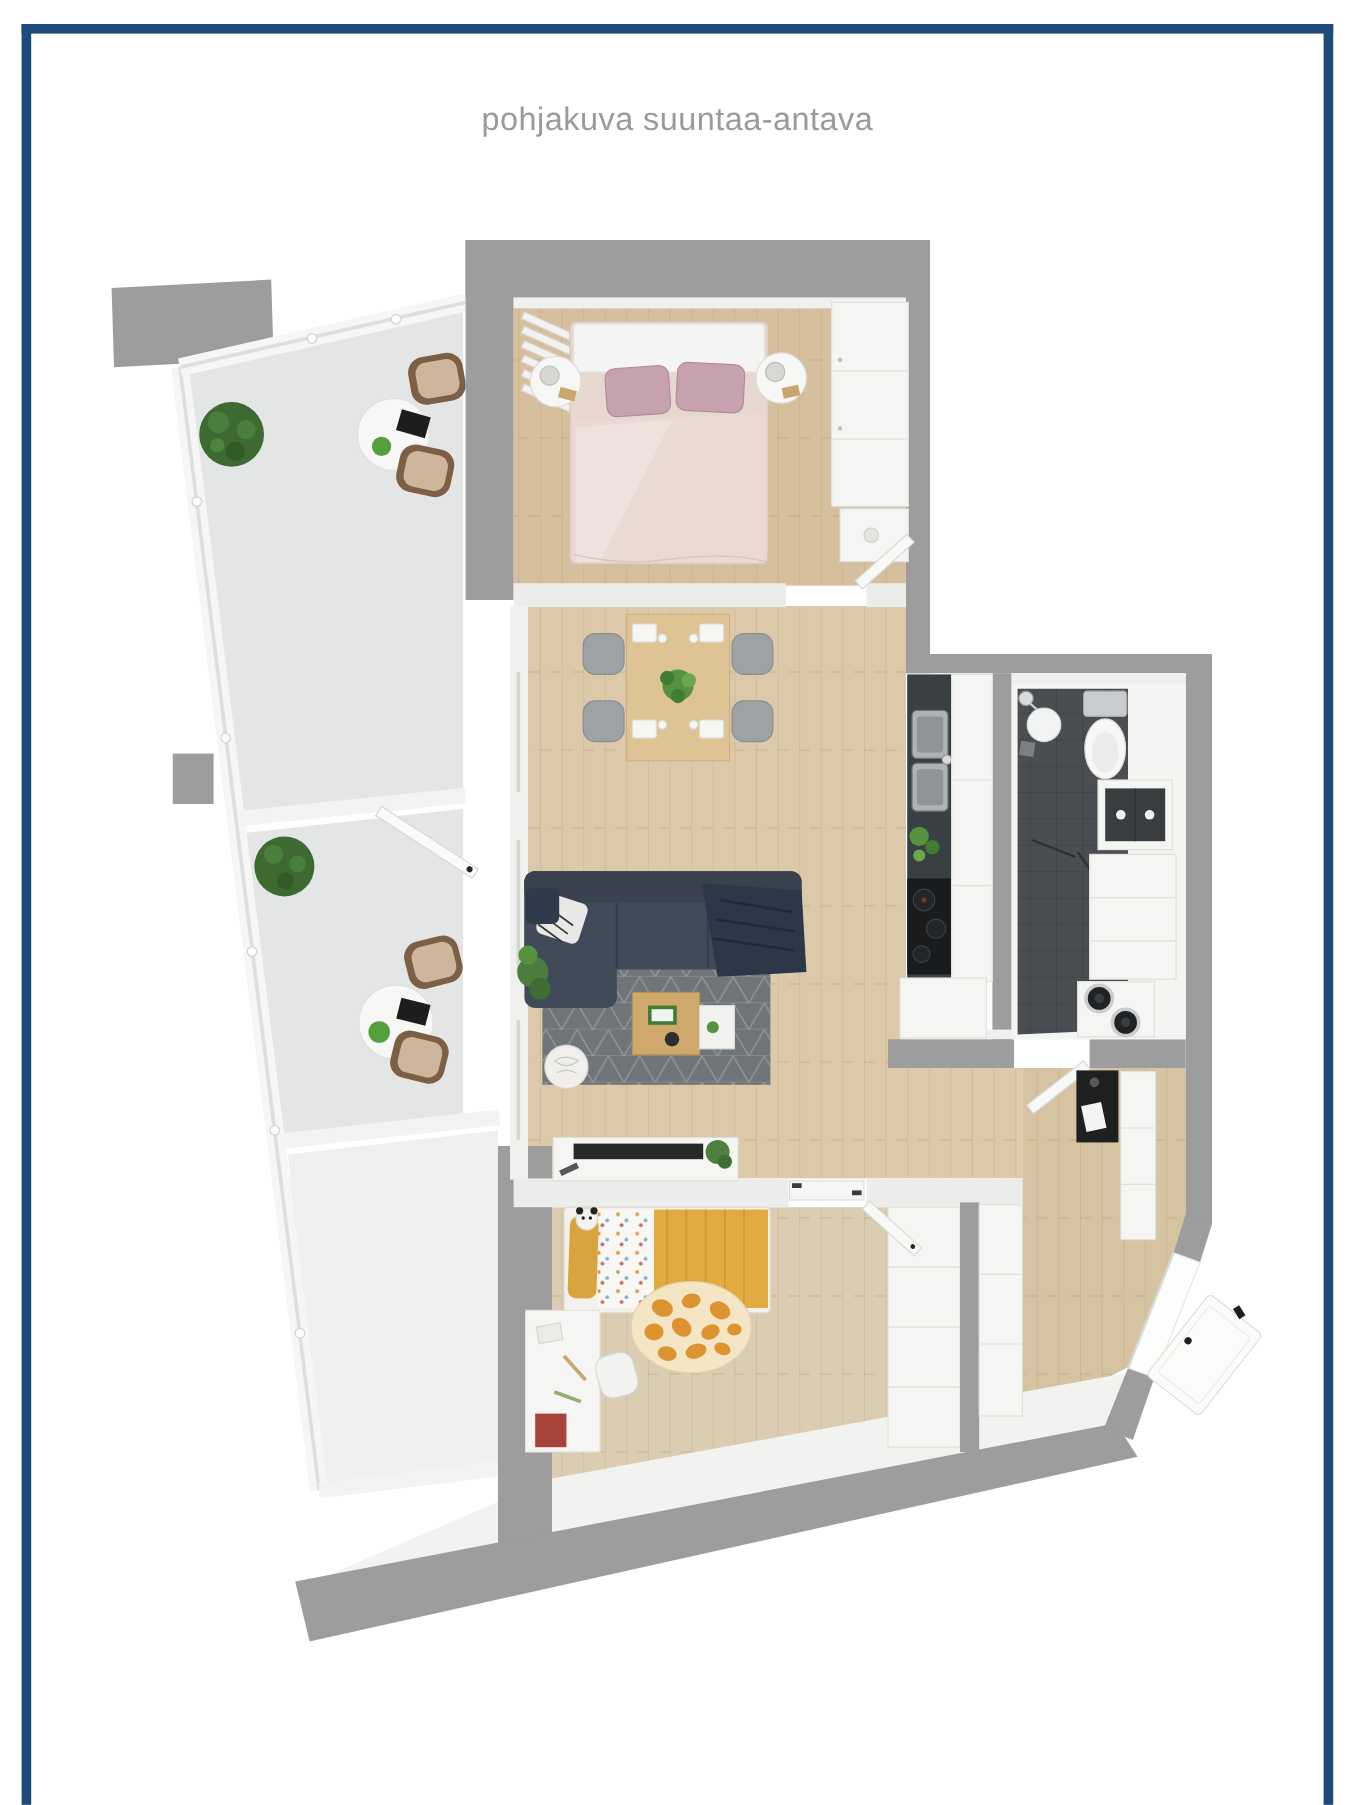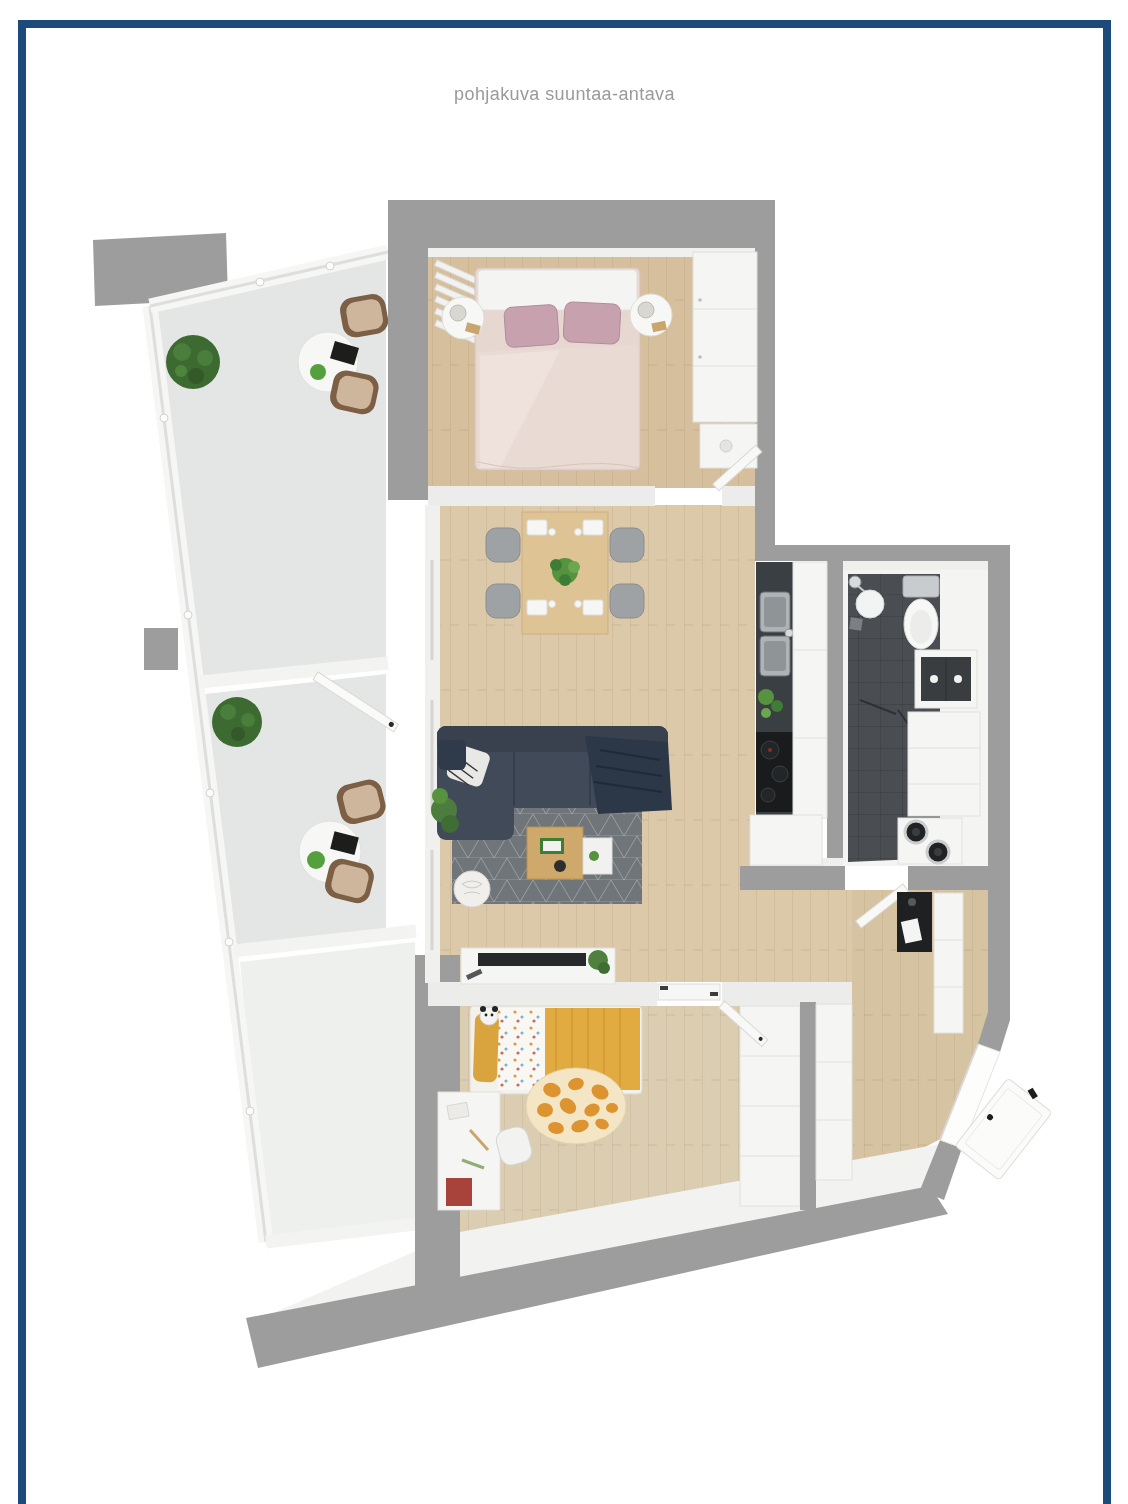--- a/index.html
+++ b/index.html
@@ -3,21 +3,21 @@
 <meta charset="utf-8">
 <style>
   html,body{margin:0;padding:0;background:#fff;}
   body{width:1128px;height:1504px;position:relative;overflow:hidden;
        font-family:"Liberation Sans", sans-serif;}
   .page{position:absolute;inset:0;background:var(--background,#fff);}
   .frame{position:absolute;left:18px;top:20px;width:1093px;height:1484px;
          box-sizing:border-box;border:8px solid var(--frame-color,#1c4a7a);
          border-bottom:none;}
   .title{position:absolute;left:18px;top:84px;width:1093px;text-align:center;
-         font-size:18px;font-weight:400;letter-spacing:.4px;
+         font-size:27px;font-weight:400;letter-spacing:.4px;
          color:var(--title-color,#9a9a9a);}
   svg.plan{position:absolute;left:0;top:0;}
   svg .wall{fill:var(--wall-color,#9d9d9d);}
   svg .iwall{fill:var(--inner-wall-color,#ececea);}
   svg .white{fill:#f5f5f3;stroke:#e0e0dd;stroke-width:1;}
 </style>
 </head>
 <body>
 
 <div class="page">

